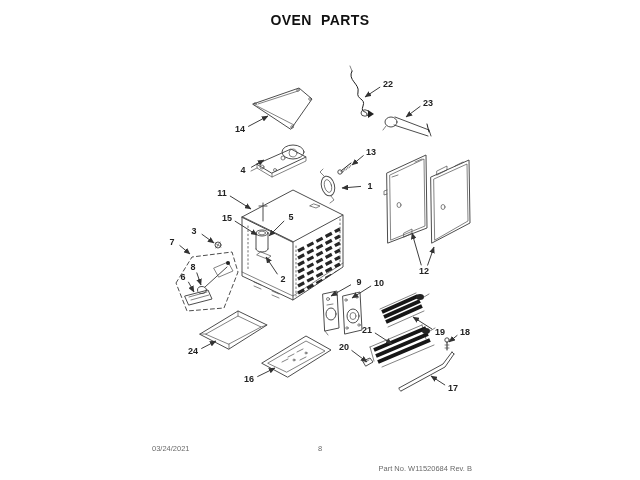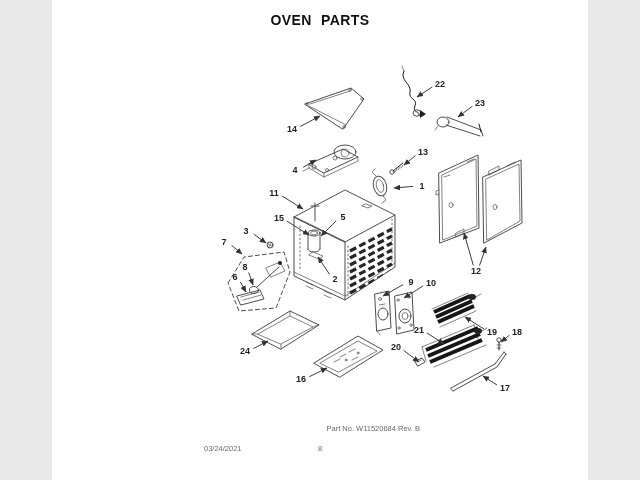--- a/index.html
+++ b/index.html
@@ -1,23 +1,23 @@
 <!DOCTYPE html>
 <html><head>
 <meta charset="utf-8">
 <style>
   html,body{margin:0;padding:0;background:#e9e9e9;}
-  .page{position:relative;width:536px;height:480px;background:#ffffff;margin:0 auto;overflow:hidden;
+  .page{position:relative;width:640px;height:480px;background:#ffffff;margin:0 auto;overflow:hidden;
         font-family:"Liberation Sans",sans-serif;}
   .title{position:absolute;top:12px;left:0;width:100%;text-align:center;
          font-size:14px;font-weight:bold;letter-spacing:.4px;word-spacing:5px;color:#111;}
   .diagram{position:absolute;left:0;top:0;width:640px;height:480px;}
   .footer-date{position:absolute;left:152px;top:444px;font-size:7.5px;color:#6a6a6a;}
   .footer-page{position:absolute;left:50%;transform:translateX(-50%);top:444px;font-size:7.5px;color:#6a6a6a;}
-  .footer-part{position:absolute;right:168px;top:424px;font-size:7.5px;color:#6a6a6a;}
+  .footer-part{position:absolute;right:168px;top:464px;font-size:7.5px;color:#6a6a6a;}
   
   .ln{fill:none;stroke:#4d4d4d;stroke-width:1;stroke-linejoin:round;stroke-linecap:round;}
   .thin{stroke-width:.7;}
   .dk{stroke:#1e1e1e;}
   .filldk{fill:#222;stroke:none;}
   .dash{stroke-dasharray:4 3;}
   .dots{stroke-dasharray:1.5 2.6;stroke-width:.8;}
   .slot{stroke:#262626;stroke-width:3.2;stroke-dasharray:7 3.4;fill:none;}
   .co-label{font:600 9px "Liberation Sans",sans-serif;fill:#222;text-anchor:middle;}
   .co-arrow{stroke:#333;stroke-width:.95;fill:none;}

